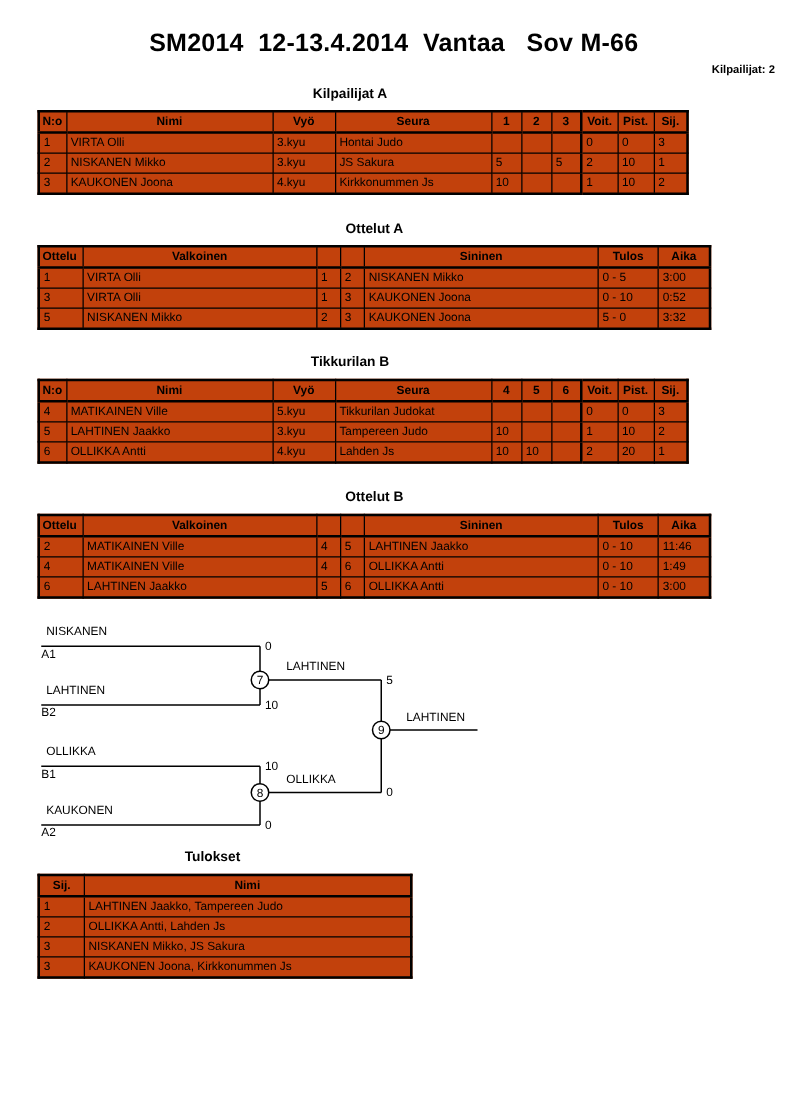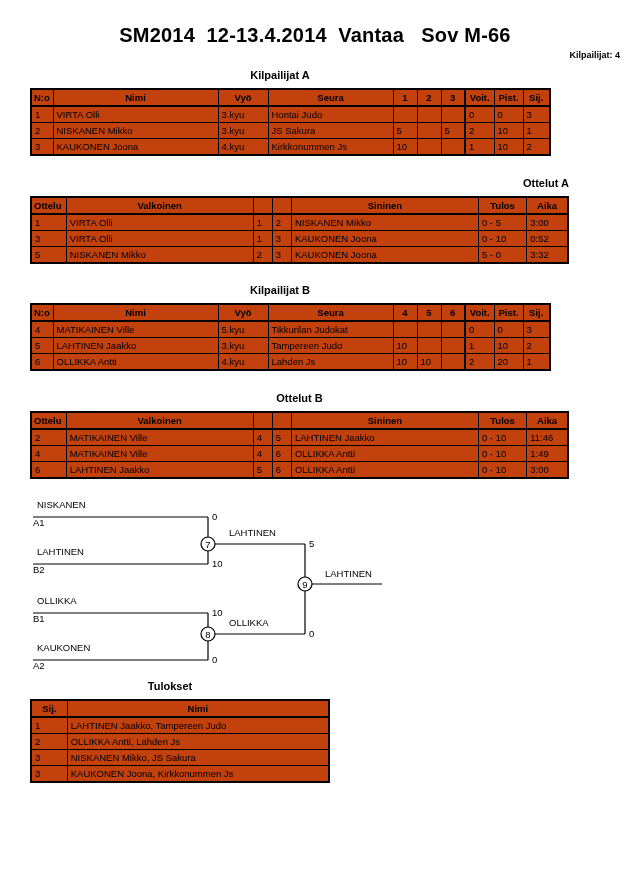--- a/index.html
+++ b/index.html
@@ -141,21 +141,21 @@
   .bk-circle {
     fill: #ffffff;
     stroke: #000000;
     stroke-width: 1.2;
   }
 </style>
 </head>
 <body>
 
 <div class="doc-title">SM2014  12-13.4.2014  Vantaa   Sov M-66</div>
-<div class="competitor-count">Kilpailijat: 4</div>
+<div class="competitor-count">Kilpailijat: 2</div>
 
 <div class="section-heading" style="left:30px; top:69px; width:500px;">Kilpailijat A</div>
 
 <table class="tbl" style="left:30px; top:88px; width:499px;">
   <colgroup>
     <col class="w-no">
       <col class="w-name">
       <col class="w-belt">
       <col class="w-club">
     <col class="w-m">
@@ -212,21 +212,21 @@
       <td class="c">10</td>
       <td class="c"></td>
       <td class="c"></td>
       <td class="c grp-left">1</td>
       <td class="c">10</td>
       <td class="c">2</td>
     </tr>
   </tbody>
 </table>
 
-<div class="section-heading" style="left:30px; top:177px; width:539px;text-align:right;">Ottelut A</div>
+<div class="section-heading" style="left:30px; top:177px; width:539px;">Ottelut A</div>
 
 <table class="tbl" style="left:30px; top:196px; width:539px;">
   <colgroup>
     <col class="w-ottelu">
       <col class="w-white">
       <col class="w-num">
       <col class="w-num">
     <col class="w-blue">
       <col class="w-tulos">
       <col class="w-aika">
@@ -266,21 +266,21 @@
       <td>NISKANEN Mikko</td>
       <td class="c">2</td>
       <td class="c">3</td>
       <td>KAUKONEN Joona</td>
       <td class="c">5 - 0</td>
       <td class="c">3:32</td>
     </tr>
   </tbody>
 </table>
 
-<div class="section-heading" style="left:30px; top:284px; width:500px;">Kilpailijat B</div>
+<div class="section-heading" style="left:30px; top:284px; width:500px;">Tikkurilan B</div>
 
 <table class="tbl" style="left:30px; top:303px; width:499px;">
   <colgroup>
     <col class="w-no">
       <col class="w-name">
       <col class="w-belt">
       <col class="w-club">
     <col class="w-m">
       <col class="w-m">
       <col class="w-m">

